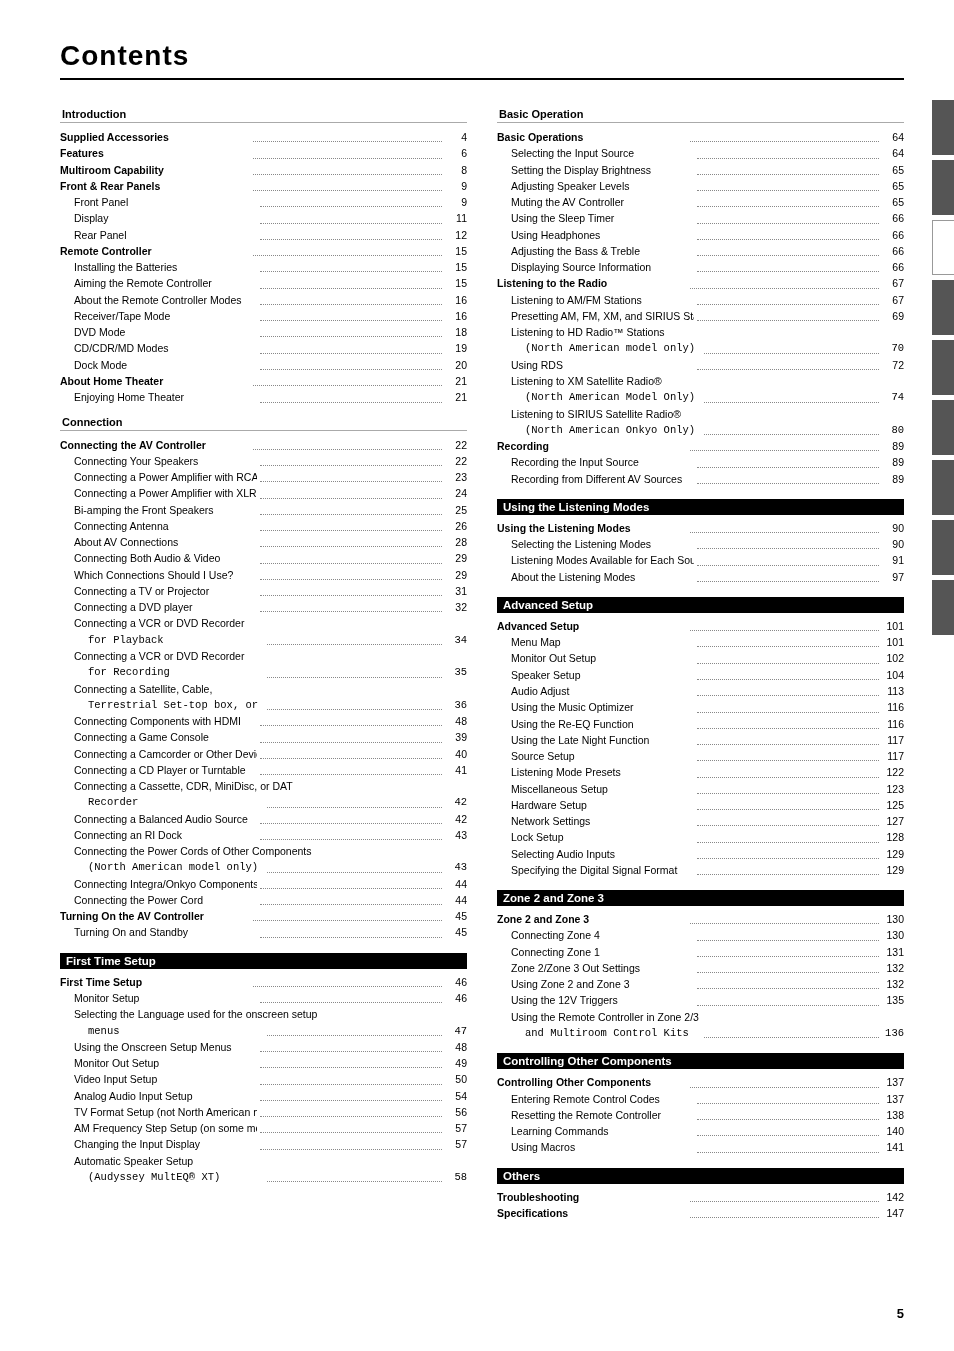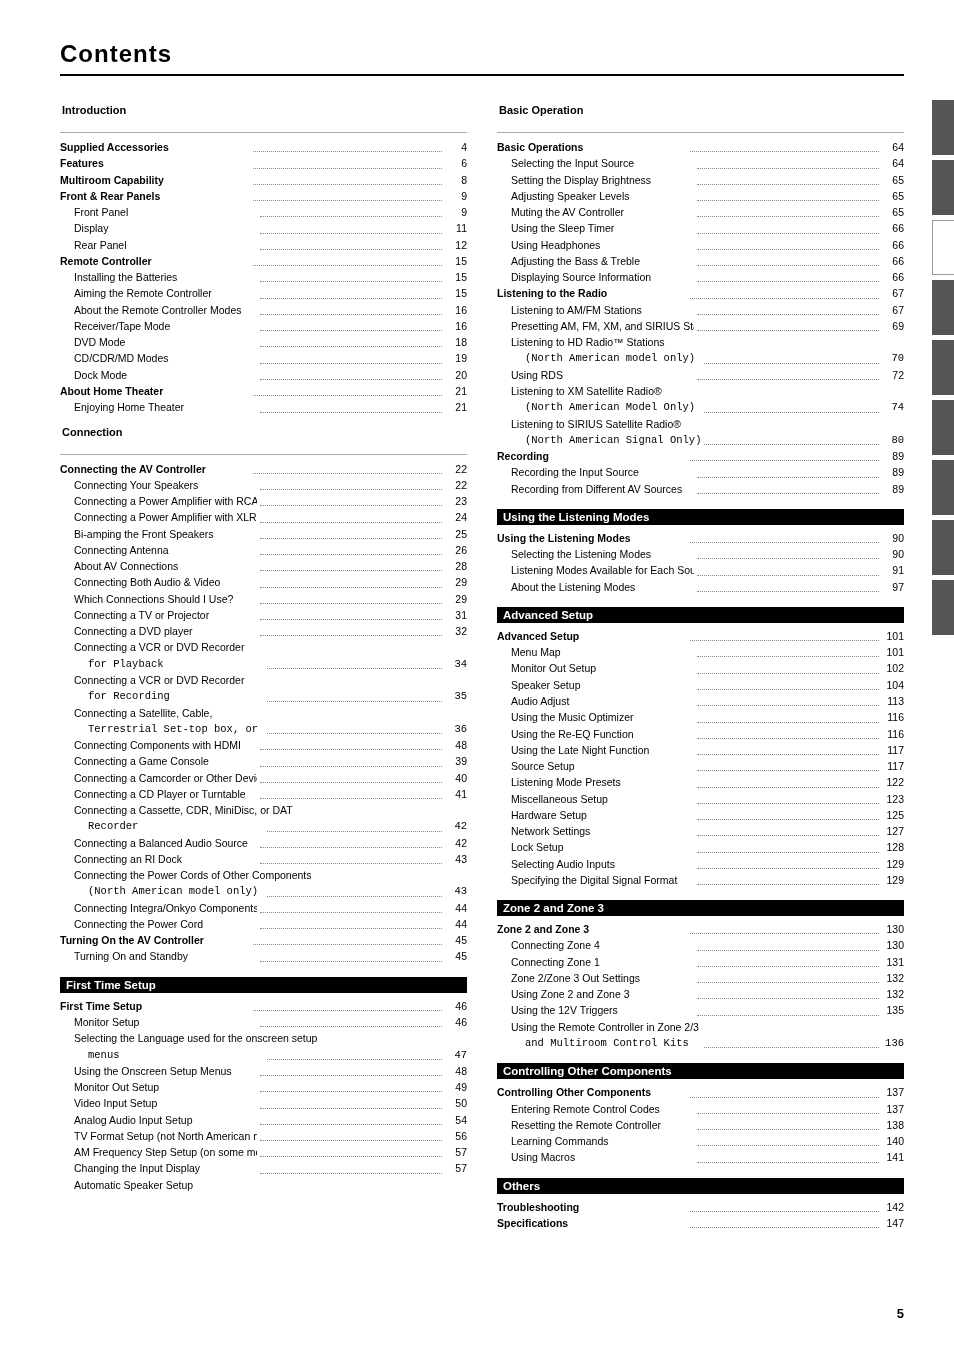--- a/index.html
+++ b/index.html
@@ -12,21 +12,21 @@
       min-height: 1351px;
     }
     .page {
       width: 954px;
       min-height: 1351px;
       background: #fff;
       padding: 40px 50px 40px 60px;
       position: relative;
     }
     h1.title {
-      font-size: 24px;
+      font-size: 28px;
       font-weight: bold;
       margin-bottom: 6px;
       letter-spacing: 1px;
     }
     .title-rule {
       border: none;
       border-top: 2px solid #000;
       margin-bottom: 18px;
     }
     .two-col {
@@ -38,21 +38,21 @@
       max-width: 420px;
     }
     .col-right {
       flex: 1;
       max-width: 420px;
     }
     .section-header {
       font-size: 11px;
       font-weight: bold;
       border-bottom: 1px solid #aaa;
-      padding-bottom: 16px;
+      padding-bottom: 2px;
       margin-bottom: 6px;
       margin-top: 10px;
       padding-left: 2px;
     }
     .section-header-box {
       font-size: 11.5px;
       font-weight: bold;
       background: #000;
       color: #fff;
       padding: 2px 6px;
@@ -411,20 +411,25 @@
           <span class="toc-page">57</span>
         </div>
         <div class="toc-entry sub">
           <span class="toc-label">Changing the Input Display</span>
           <span class="toc-dots"></span>
           <span class="toc-page">57</span>
         </div>
         <div class="toc-entry sub">
           <span class="toc-label">Automatic Speaker Setup</span>
         </div>
+        <div class="toc-entry sub2">
+          <span class="toc-label">(Audyssey MultEQ® XT)</span>
+          <span class="toc-dots"></span>
+          <span class="toc-page">58</span>
+        </div>
       </div>
     <div class="col-right" id="right-col">
         <div class="section-header">Basic Operation</div>
         <div class="toc-entry bold">
           <span class="toc-label">Basic Operations</span>
           <span class="toc-dots"></span>
           <span class="toc-page">64</span>
         </div>
         <div class="toc-entry sub">
           <span class="toc-label">Selecting the Input Source</span>
@@ -499,21 +504,21 @@
         </div>
         <div class="toc-entry sub2">
           <span class="toc-label">(North American Model Only)</span>
           <span class="toc-dots"></span>
           <span class="toc-page">74</span>
         </div>
         <div class="toc-entry sub">
           <span class="toc-label">Listening to SIRIUS Satellite Radio®</span>
         </div>
         <div class="toc-entry sub2">
-          <span class="toc-label">(North American Signal Only)</span>
+          <span class="toc-label">(North American Onkyo Only)</span>
           <span class="toc-dots"></span>
           <span class="toc-page">80</span>
         </div>
         <div class="toc-entry bold">
           <span class="toc-label">Recording</span>
           <span class="toc-dots"></span>
           <span class="toc-page">89</span>
         </div>
         <div class="toc-entry sub">
           <span class="toc-label">Recording the Input Source</span>

